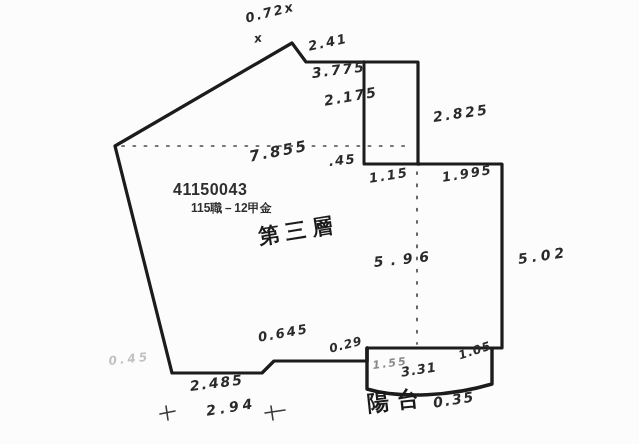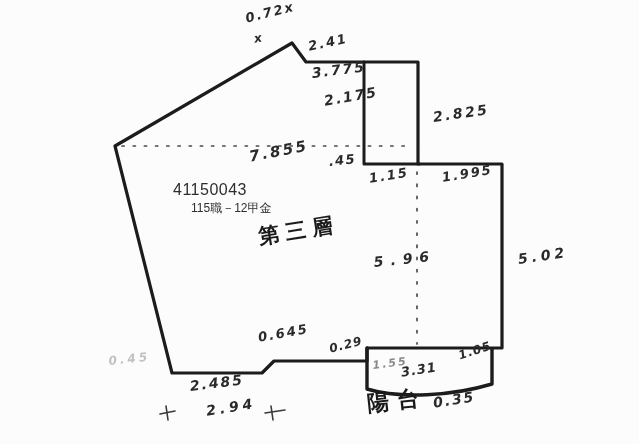--- a/index.html
+++ b/index.html
@@ -18,21 +18,21 @@
     transform-origin:left top;
     line-height:1;
   }
   .hw{ 
     font-style:italic;
     font-weight:600;
     color:#2a2a2a;
   }
   .print{
     font-style:normal;
-    font-weight:400;
+    font-weight:700;
     color:#2e2e2e;
     font-family:"Liberation Sans","DejaVu Sans",sans-serif;
   }
   .cjk-hw{
     font-weight:700;
     color:#1a1a1a;
   }
 </style>
 </head>
 <body>

